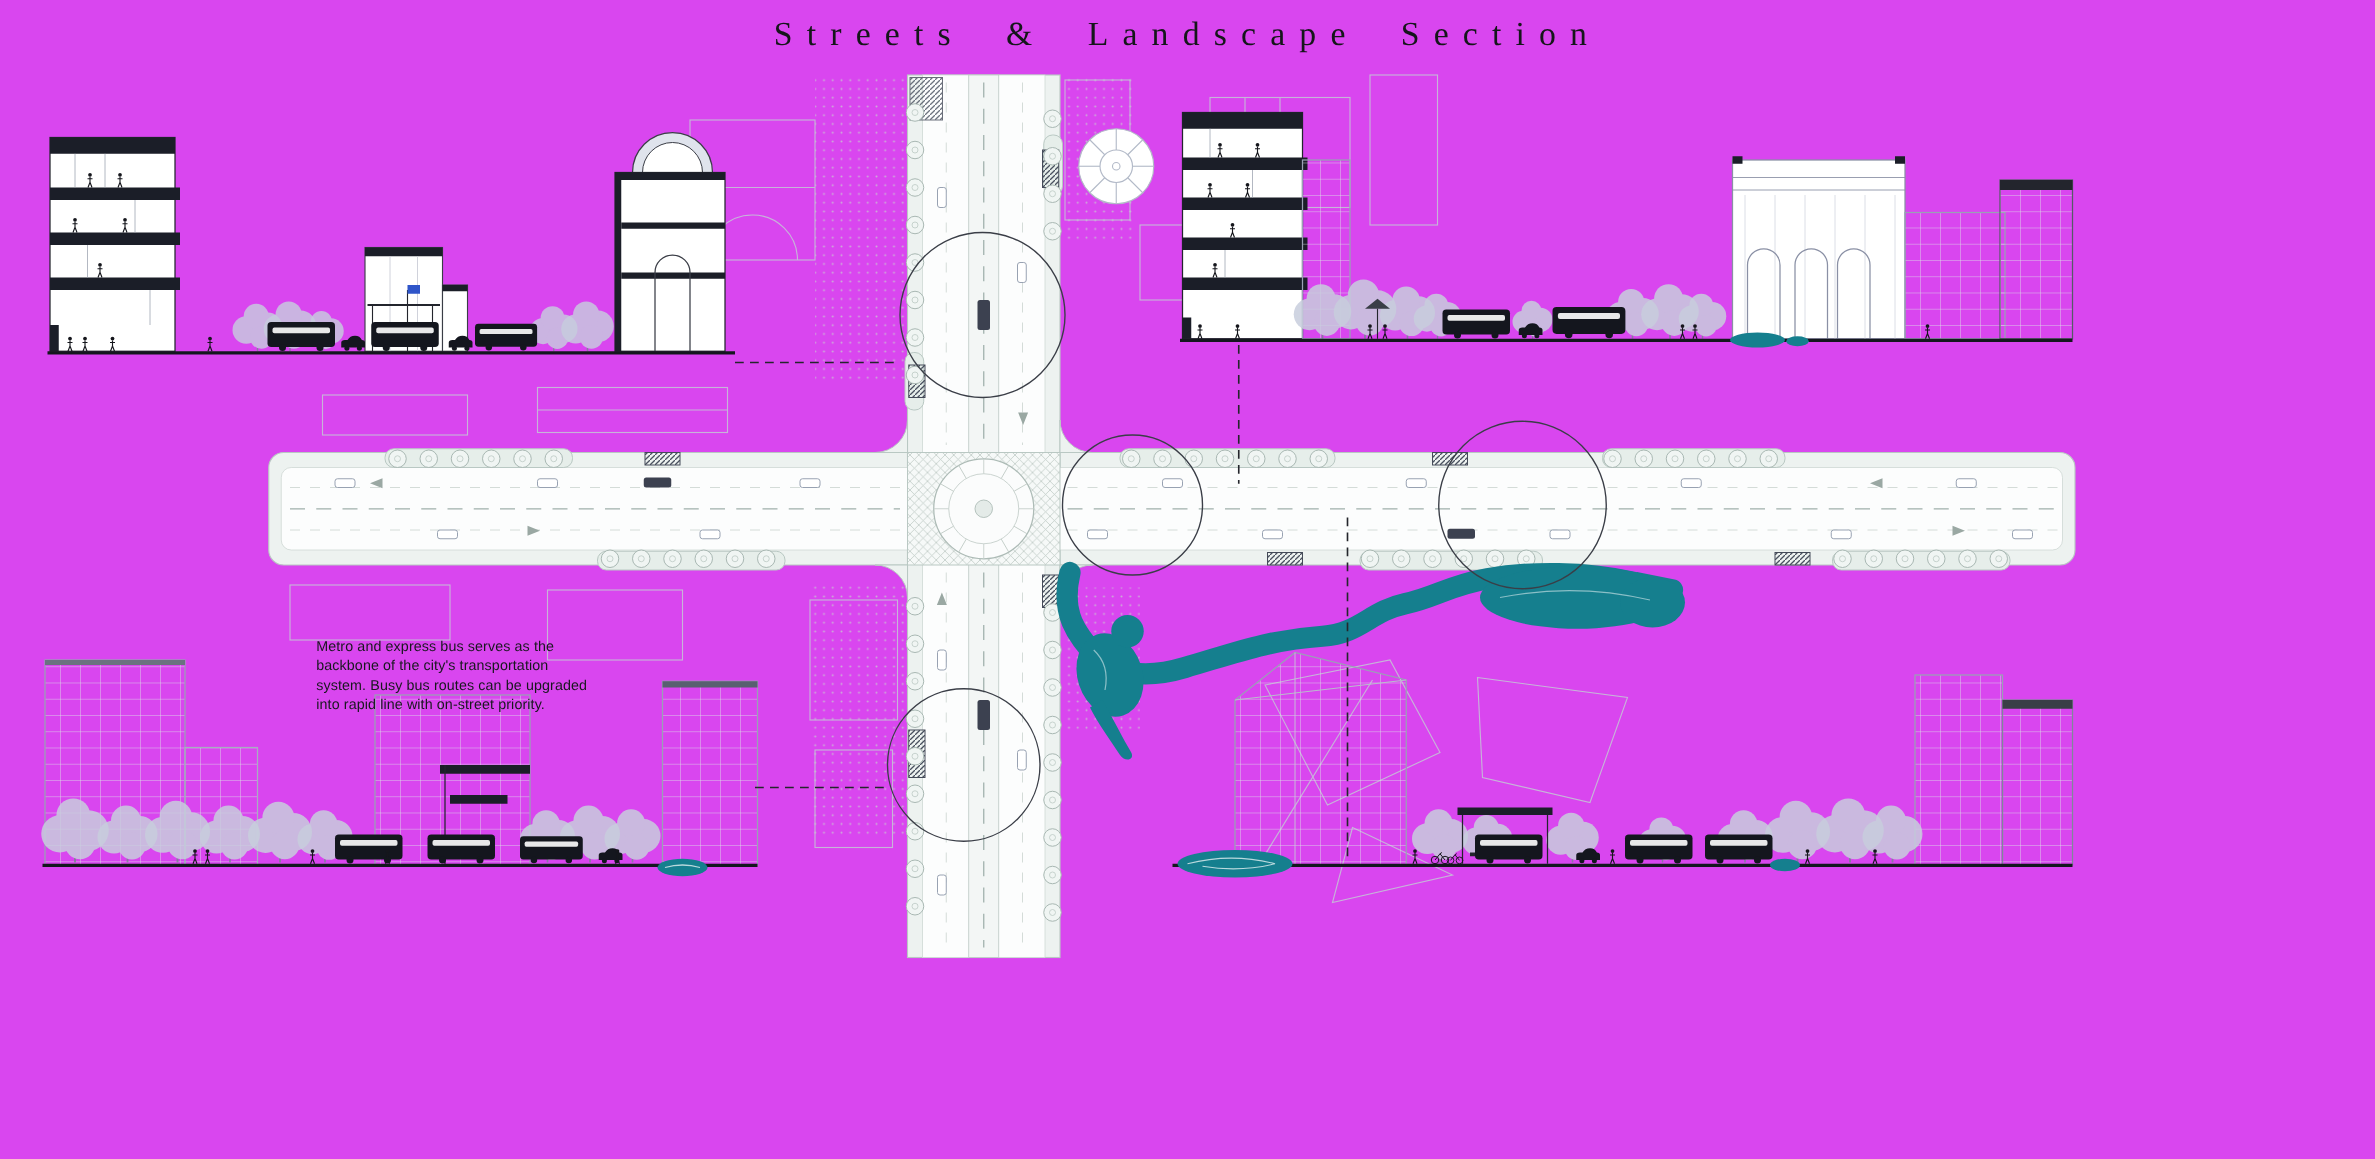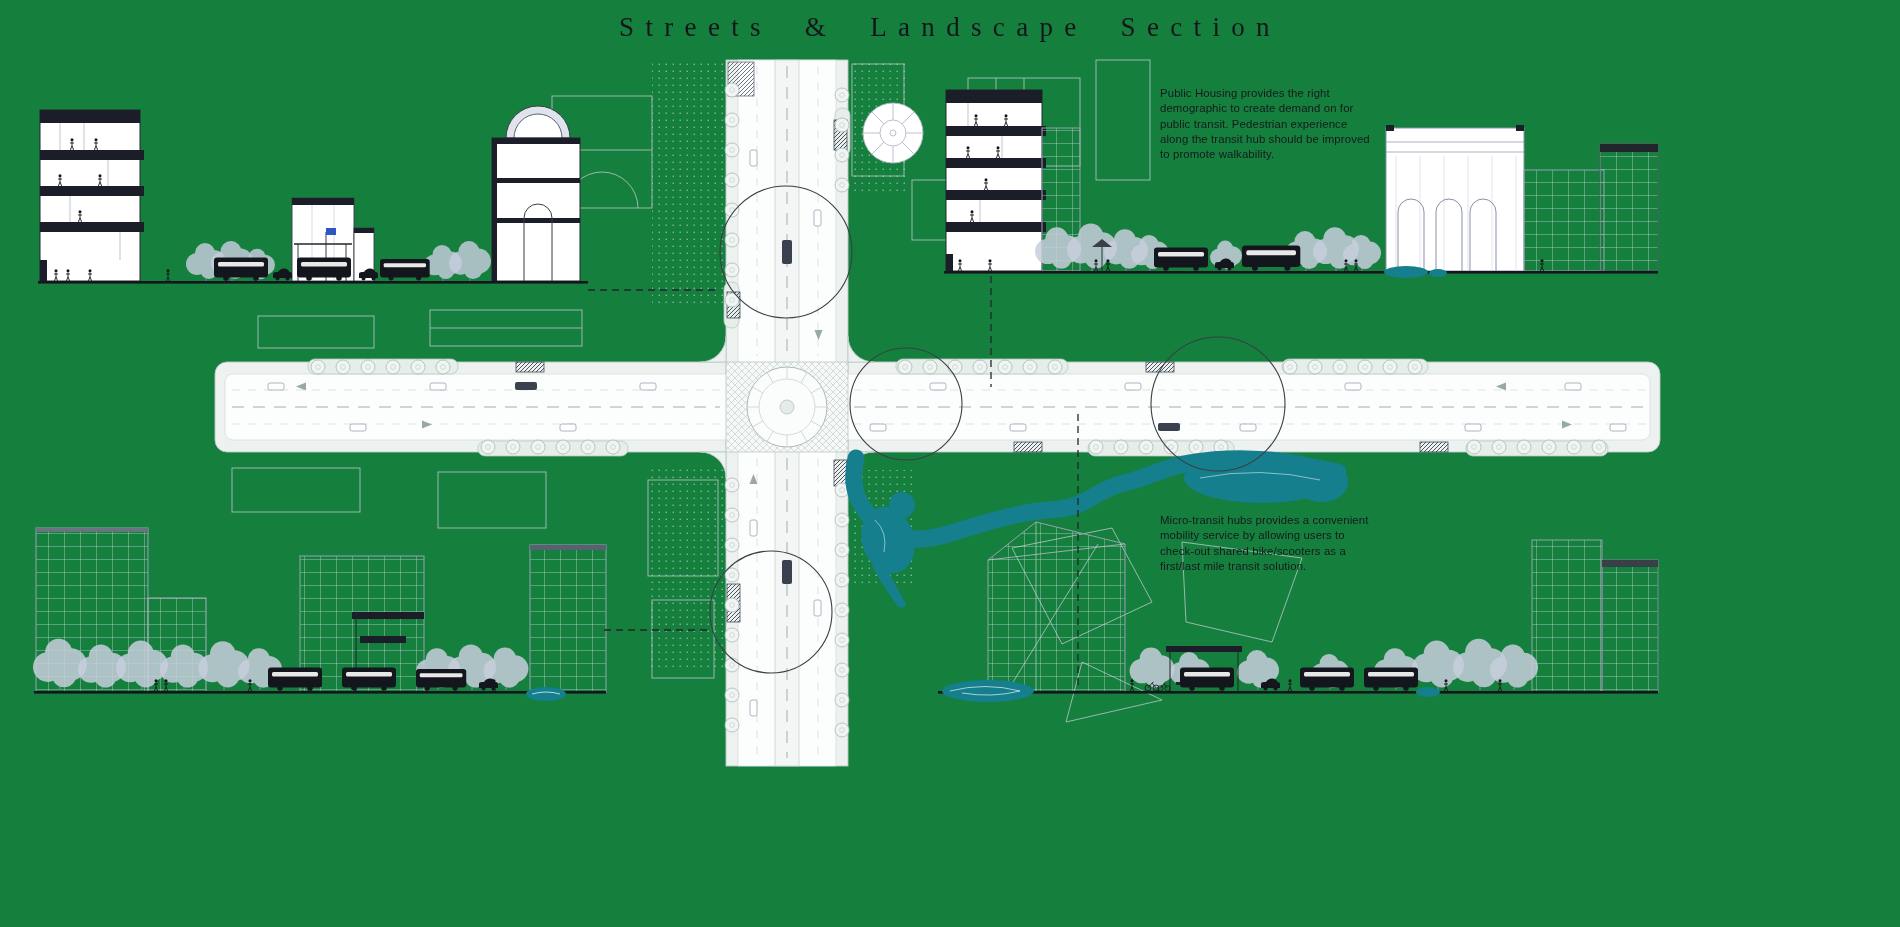--- a/index.html
+++ b/index.html
@@ -1,17 +1,17 @@
 <!DOCTYPE html>
 <html><head>
 <meta charset="utf-8">
 <style>
   *{box-sizing:border-box}
   html,body{margin:0;padding:0;background:#fff}
-  .board{position:relative;width:1900px;height:927px;background:#15803d;overflow:hidden;
+  .board{position:relative;width:1900px;height:927px;background:#d946ef;overflow:hidden;
          font-family:"Liberation Sans",sans-serif}
   .art{position:absolute;left:0;top:0}
   .title{position:absolute;top:12px;left:0;width:100%;text-align:center;
          font-family:"Liberation Serif",serif;font-size:27px;font-weight:500;
          letter-spacing:.42em;word-spacing:.55em;color:#15161a}
   .note{position:absolute;font-size:11.4px;line-height:1.34;color:#17181d;letter-spacing:.1px}
   .note.tl{left:253px;top:94px;width:204px}
   .note.tr{left:1160px;top:86px;width:216px}
   .note.bl{left:253px;top:511px;width:218px}
   .note.br{left:1160px;top:513px;width:220px}
@@ -527,16 +527,15 @@
 </g>
 <g fill="none" stroke="#24262c" stroke-width="1.3" stroke-dasharray="7 5">
   <path d="M 588 290 L 716 290"></path>
   <path d="M 991 276 L 991 387"></path>
   <path d="M 604 630 L 709 630"></path>
   <path d="M 1078 414 L 1078 689"></path>
 </g>
 </svg>
 
 <div class="title">Streets &amp; Landscape Section</div>
-<div class="note tr">Public Housing provides the right demographic to create demand on for public transit. Pedestrian experience along the transit hub should be improved to promote walkability.</div>
-<div class="note br">Micro-transit hubs provides a convenient mobility service by allowing users to check-out shared bike/scooters as a first/last mile transit solution.</div>
+<div class="note bl">Metro and express bus serves as the backbone of the city's transportation system. Busy bus routes can be upgraded into rapid line with on-street priority.</div>
 
 </div>
 
 </body></html>

